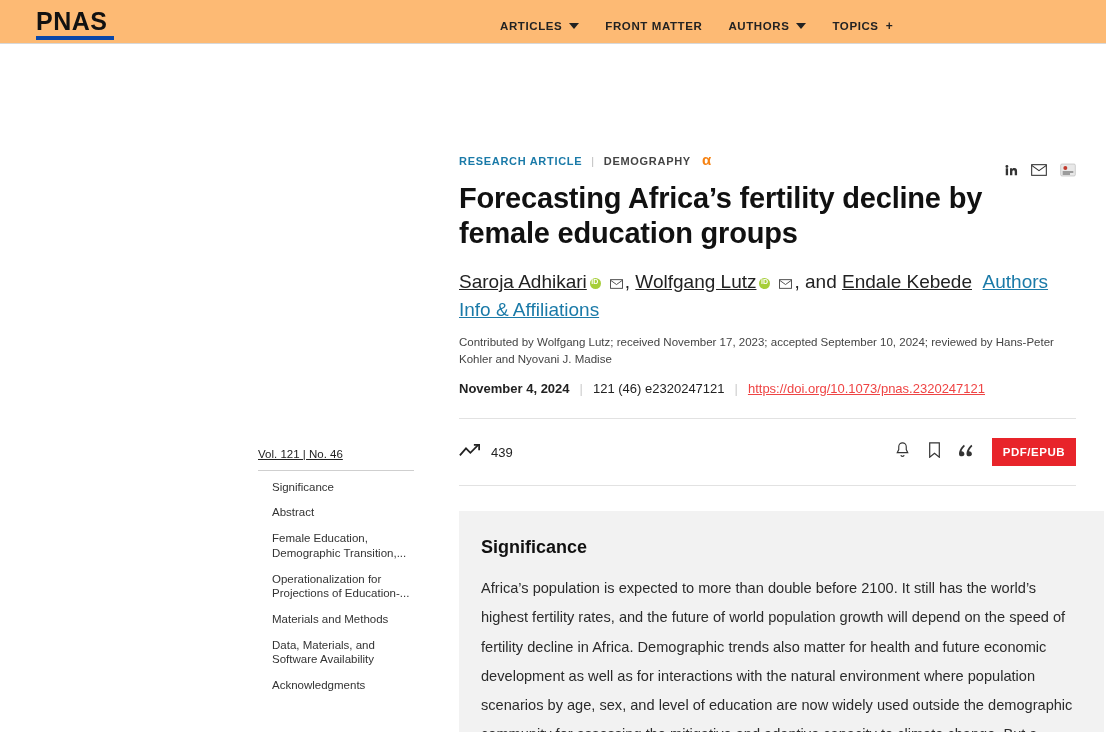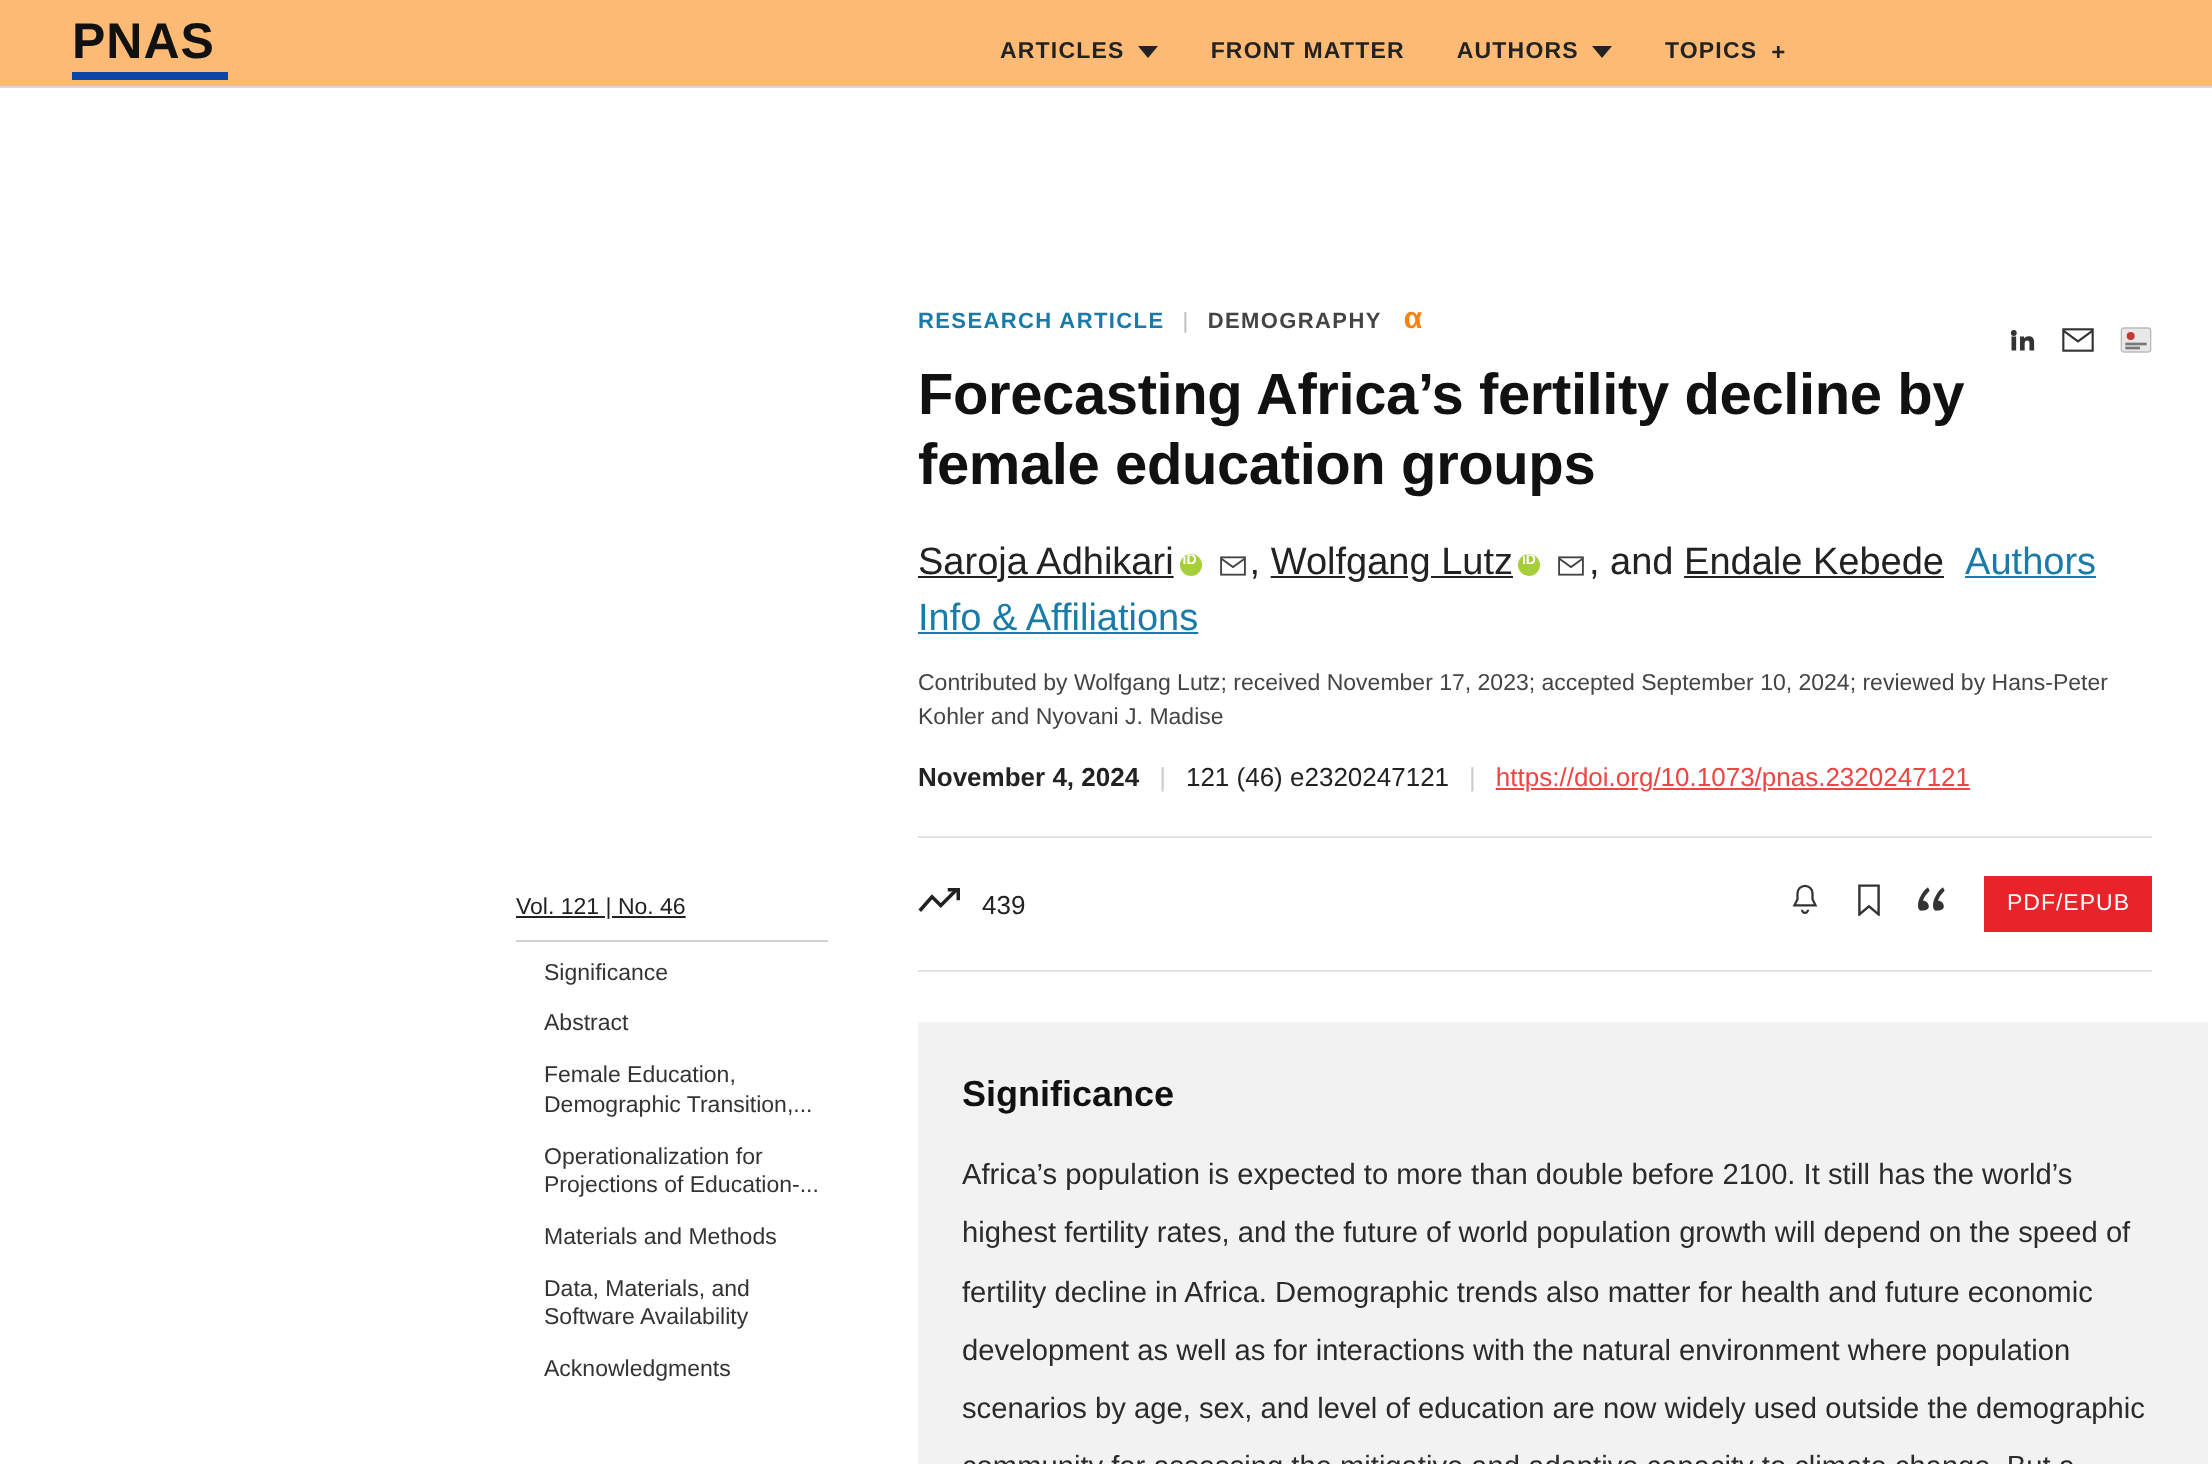--- a/index.html
+++ b/index.html
@@ -226,21 +226,21 @@
   .metric-right {
     display: flex;
     align-items: center;
     gap: 18px;
   }
   .icon-btn { color: #333; cursor: pointer; display: block; }
   .pdf-btn {
     background: #e8242a;
     color: #fff;
     font-size: 11.5px;
-    font-weight: normal;
+    font-weight: bold;
     letter-spacing: 0.5px;
     padding: 8px 11px;
     border: none;
     cursor: pointer;
     font-family: "Liberation Sans", sans-serif;
   }
 
   .significance {
     margin-top: 25px;
     background: #f2f2f2;

